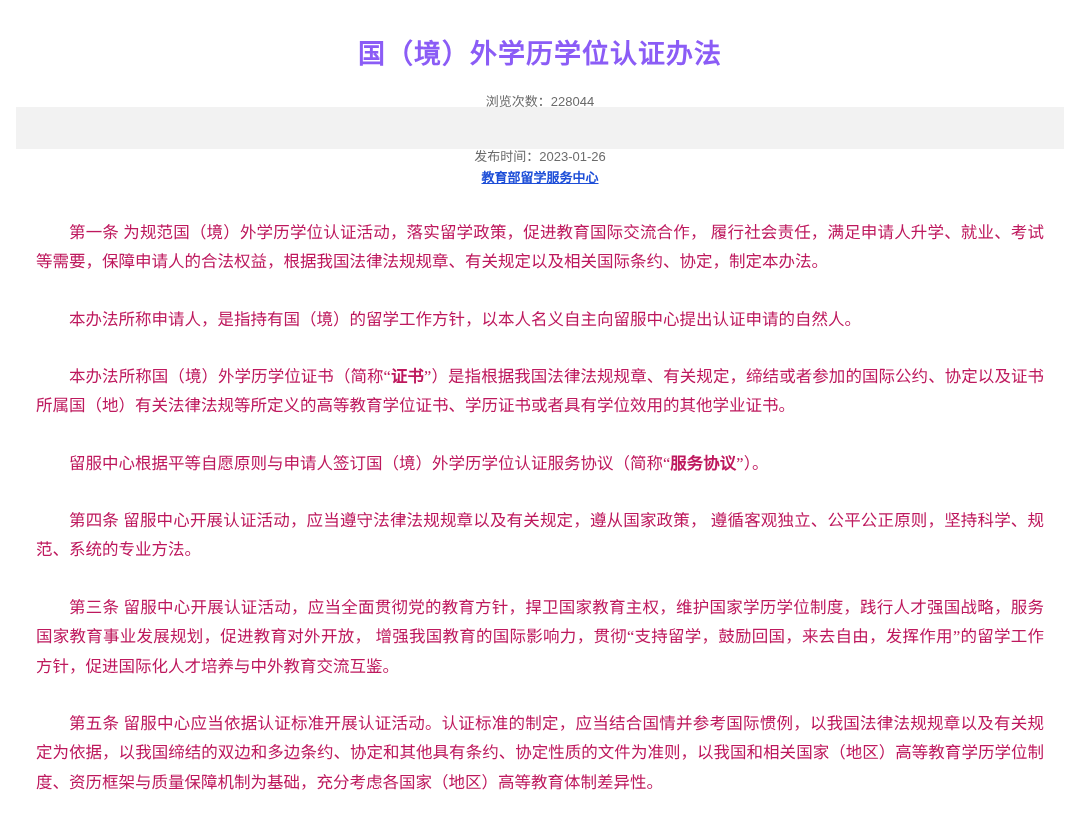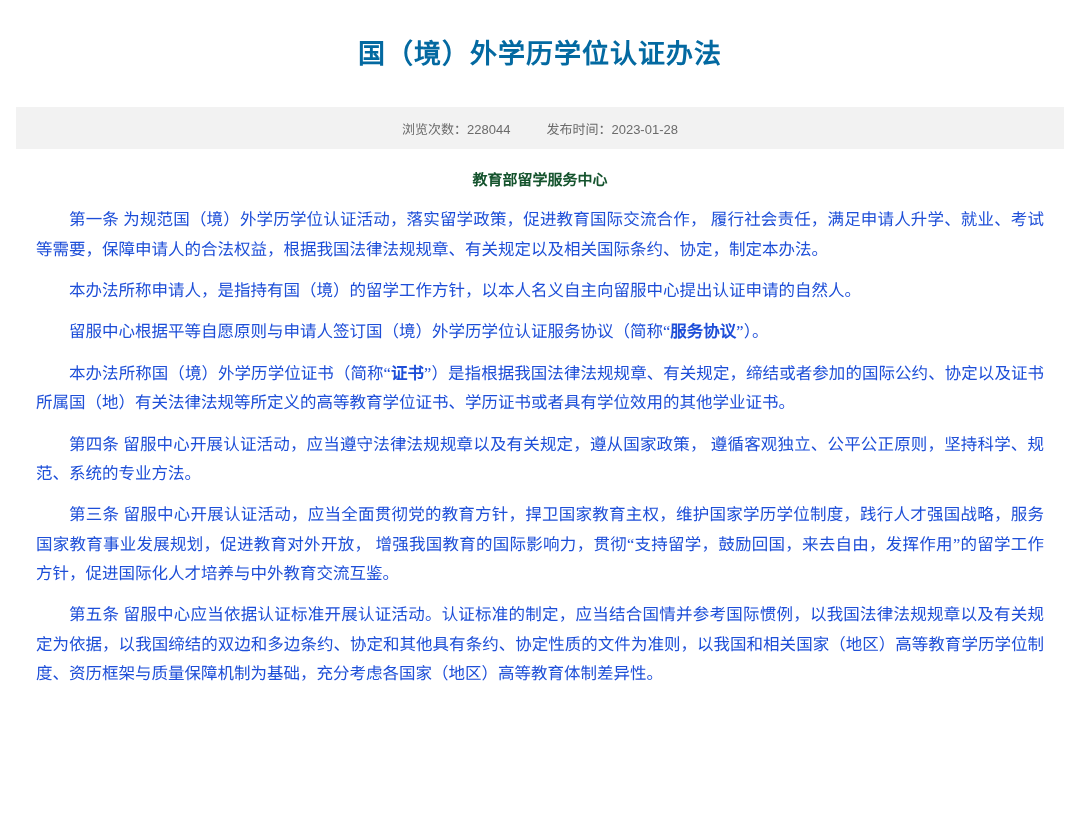--- a/index.html
+++ b/index.html
@@ -18,86 +18,88 @@
   }
   .page {
     width: 1080px;
     position: relative;
   }
   .doc-title {
     font-family: Liberation Serif, serif;
     font-weight: bold;
     font-size: 27px;
     text-align: center;
-    color: #0369a1;
+    color: #8b5cf6;
     padding: 14px 0 18px 0;
     letter-spacing: 1px;
   }
   .meta-bar {
     background: #f2f2f2;
     height: 42px;
     display: flex;
     align-items: center;
     justify-content: center;
     gap: 36px;
     font-family: "Liberation Sans", "DejaVu Sans", sans-serif;
     font-size: 13px;
     color: #595959;
     margin: 0 16px;
+    flex-direction: column;
   }
   .meta-item {
     white-space: nowrap;
   }
   .meta-item .label { color: #6b6b6b; }
   .meta-item .value { color: #6b6b6b; }
   .content {
     padding: 18px 36px 8px 36px;
   }
   .center-head {
     text-align: center;
     font-weight: bold;
-    font-size: 15px;
+    font-size: 13px;
     line-height: 1.75;
-    color: #14532d;
+    color: #1d4ed8;
+    text-decoration: underline;
   }
   .center-head.sub {
     margin-top: 2px;
   }
   p.para {
     font-size: 16.5px;
     line-height: 1.78;
     text-align: justify;
     text-indent: 2em;
-    margin: 12px 0 0 0;
-    color: #1d4ed8;
+    margin: 28px 0 0 0;
+    color: #be185d;
   }
   .b { font-weight: bold; }
 </style>
 </head>
 <body>
 
 <div class="page">
 
   <h1 class="doc-title">国（境）外学历学位认证办法</h1>
 
   <div class="meta-bar">
     <span class="meta-item">
       <span class="label">浏览次数：</span><span class="value">228044</span>
     </span>
     <span class="meta-item">
-      <span class="label">发布时间：</span><span class="value">2023-01-28</span>
+      <span class="label">发布时间：</span><span class="value">2023-01-26</span>
     </span>
   </div>
 
   <div class="content">
     <div class="center-head">教育部留学服务中心</div>
 
     <p class="para">第一条 为规范国（境）外学历学位认证活动，落实留学政策，促进教育国际交流合作， 履行社会责任，满足申请人升学、就业、考试等需要，保障申请人的合法权益，根据我国法律法规规章、有关规定以及相关国际条约、协定，制定本办法。</p>
     <p class="para">本办法所称申请人，是指持有国（境）的留学工作方针，以本人名义自主向留服中心提出认证申请的自然人。</p>
+    <p class="para">本办法所称国（境）外学历学位证书（简称“<span class="b">证书</span>”）是指根据我国法律法规规章、有关规定，缔结或者参加的国际公约、协定以及证书所属国（地）有关法律法规等所定义的高等教育学位证书、学历证书或者具有学位效用的其他学业证书。</p>
     <p class="para">留服中心根据平等自愿原则与申请人签订国（境）外学历学位认证服务协议（简称“<span class="b">服务协议</span>”）。</p>
-    <p class="para">本办法所称国（境）外学历学位证书（简称“<span class="b">证书</span>”）是指根据我国法律法规规章、有关规定，缔结或者参加的国际公约、协定以及证书所属国（地）有关法律法规等所定义的高等教育学位证书、学历证书或者具有学位效用的其他学业证书。</p>
     <p class="para">第四条 留服中心开展认证活动，应当遵守法律法规规章以及有关规定，遵从国家政策， 遵循客观独立、公平公正原则，坚持科学、规范、系统的专业方法。</p>
     <p class="para">第三条 留服中心开展认证活动，应当全面贯彻党的教育方针，捍卫国家教育主权，维护国家学历学位制度，践行人才强国战略，服务国家教育事业发展规划，促进教育对外开放， 增强我国教育的国际影响力，贯彻“支持留学，鼓励回国，来去自由，发挥作用”的留学工作方针，促进国际化人才培养与中外教育交流互鉴。</p>
     <p class="para">第五条 留服中心应当依据认证标准开展认证活动。认证标准的制定，应当结合国情并参考国际惯例，以我国法律法规规章以及有关规定为依据，以我国缔结的双边和多边条约、协定和其他具有条约、协定性质的文件为准则，以我国和相关国家（地区）高等教育学历学位制度、资历框架与质量保障机制为基础，充分考虑各国家（地区）高等教育体制差异性。</p>
 
   </div>
 
 </div>
 
 </body></html>

